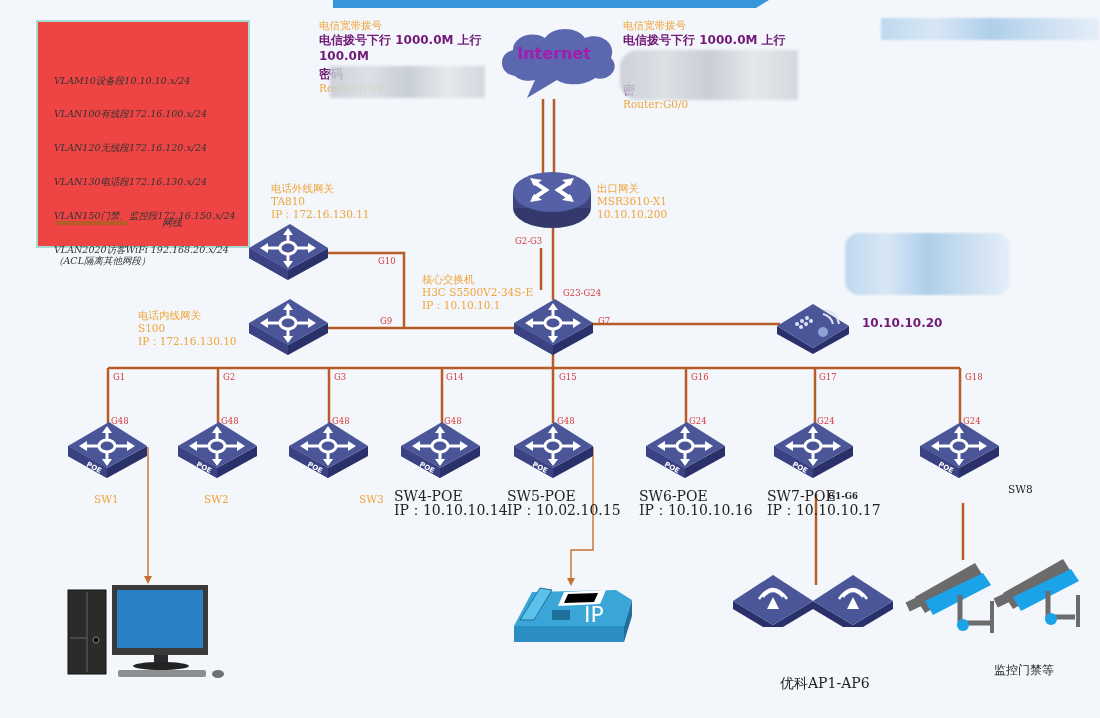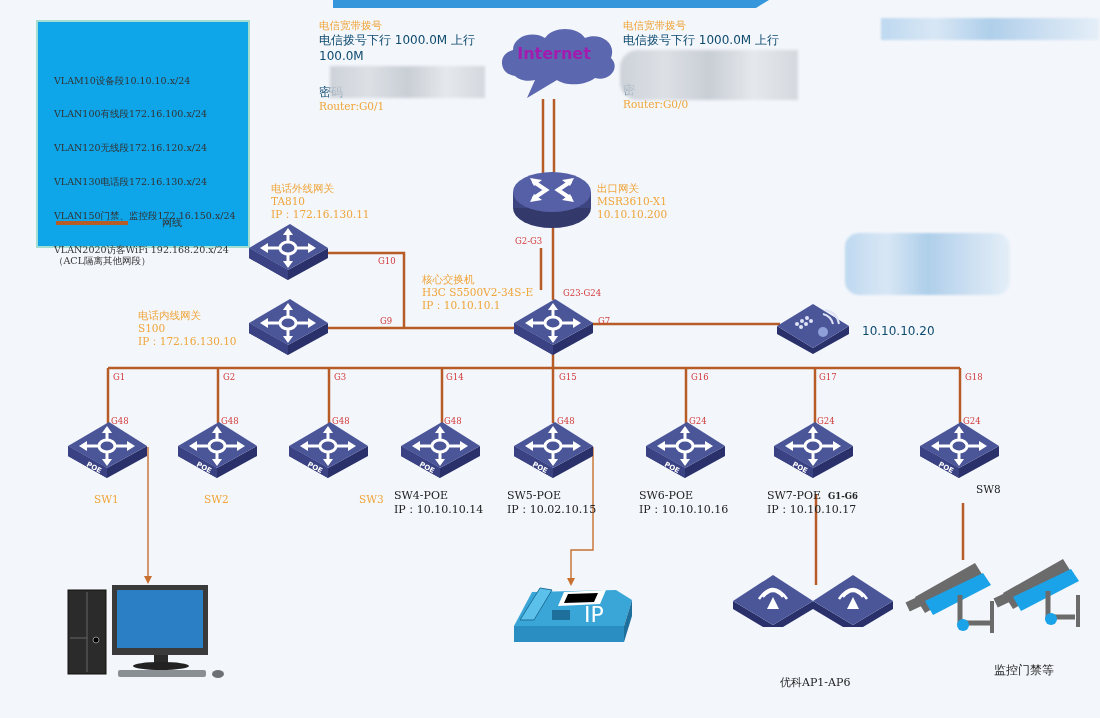--- a/index.html
+++ b/index.html
@@ -1,29 +1,29 @@
 <!DOCTYPE html>
 <html><head>
 <meta charset="utf-8">
 <style>
   html, body { margin:0; padding:0; }
   body { width:1100px; height:718px; background:#f3f6fb; position:relative; overflow:hidden;
          font-family:"DejaVu Serif", serif; }
   .abs { position:absolute; }
   .banner { left:333px; top:0; width:436px; height:8px; background:#3596db;
             clip-path: polygon(0 0, 100% 0, 97% 100%, 0 100%); }
-  .legend-box { left:36px; top:20px; width:214px; height:228px; background:#0ea5e9;
-                border:2px solid #a6ddd2; box-sizing:border-box; }
+  .legend-box { left:36px; top:20px; width:214px; height:228px; background:#ef4444;
+                border:2px solid #a6ddd2; box-sizing:border-box;font-style:italic; }
   .legend-vlans { left:16px; top:30px; font-size:9.5px; line-height:11.3px; color:#333; white-space:pre-wrap; width:190px; }
   .legend-line { left:18px; top:199px; width:72px; height:4px; background:#b75c26; }
   .legend-label { left:124px; top:194px; font-size:10px; color:#333; font-family:"DejaVu Sans", sans-serif; }
   .orange { color:#f0a53a; font-size:10.5px; line-height:13px; }
-  .black-sans { color:#0c4a6e; font-family:"DejaVu Sans", sans-serif; font-size:12px; line-height:16px; }
+  .black-sans { color:#701a75; font-family:"DejaVu Sans", sans-serif; font-size:12px; line-height:16px;font-weight:bold; }
   .port { color:#d23b3b; font-size:8.5px; }
-  .dev-label { color:#222; font-size:11px; line-height:14px; white-space:pre; }
+  .dev-label { color:#222; font-size:14px; line-height:14px; white-space:pre; }
   .sw-name { color:#f0a53a; font-size:10.5px; }
   .blur { background:linear-gradient(90deg,#c7ccd3,#d9dde2,#c2c8cf,#e3e6ea,#cfd4da); filter:blur(1.5px); opacity:.85; }
   .blur-blue { background:linear-gradient(90deg,#b9d6ef,#d6e6f5,#a8cbe9,#c8ddf1,#e3eef8); filter:blur(1.2px); opacity:.9; }
   svg { position:absolute; left:0; top:0; }
 </style>
 </head>
 <body>
 
 <div class="abs banner"></div>
 
@@ -74,21 +74,21 @@
     <div>VLAN150门禁、监控段172.16.150.x/24</div>
     <div>VLAN2020访客WiFi 192.168.20.x/24（ACL隔离其他网段）</div>
   </div>
   <div class="abs legend-line"></div>
   <div class="abs legend-label">网线</div>
 </div>
 
 <div class="abs" style="left:319px; top:19px; width:170px;">
   <div class="orange">电信宽带拨号</div>
   <div class="black-sans">电信拨号下行 1000.0M 上行 100.0M</div>
-  <div class="black-sans" style="margin-top:20px">密码</div>
+  <div class="black-sans" style="margin-top:2px">密码</div>
   <div class="orange">Router:G0/1</div>
 </div>
 <div class="abs blur" style="left:330px; top:66px; width:155px; height:32px;"></div>
 
 <div class="abs" style="left:623px; top:19px; width:170px;">
   <div class="orange">电信宽带拨号</div>
   <div class="black-sans">电信拨号下行 1000.0M 上行</div>
   <div class="black-sans" style="margin-top:34px">密</div>
   <div class="orange">Router:G0/0</div>
 </div>
@@ -207,21 +207,21 @@
         <circle cx="32" cy="22" r="2"></circle>
         <circle cx="26" cy="31" r="2"></circle>
         <circle cx="31" cy="28" r="2"></circle>
         <circle cx="36" cy="25" r="2"></circle>
       </g>
     <circle cx="48" cy="36" r="5" fill="#8fa0d8"></circle>
     <path d="M48,18 Q56,20 58,28 M50,14 Q62,16 64,28" stroke="#dfe3f5" stroke-width="2" fill="none"></path>
   </svg>
 </div>
 <div class="abs blur-blue" style="left:845px; top:233px; width:165px; height:62px; border-radius:14px;"></div>
-<div class="abs black-sans" style="left:862px; top:315px; font-size:12px;margin-top:8px;">10.10.10.20</div>
+<div class="abs black-sans" style="left:862px; top:315px; font-size:12px;">10.10.10.20</div>
 
 <div id="access-layer">
     <div class="abs" style="left: 67px; top: 420px;"><svg width="82" height="58" style="position: static;">
         <polygon points="1,26 40,48 80,26 80,36 40,58 1,36" fill="#2a316a"></polygon>
         <polygon points="1,26 40,48 40,58 1,36" fill="#3a4283"></polygon>
         <polygon points="1,26 42,2 80,26 40,48" fill="#4b5699"></polygon>
         <g stroke="#fff" stroke-width="3" fill="none">
           <line x1="16" y1="26" x2="64" y2="26"></line>
           <line x1="40" y1="10" x2="40" y2="42"></line>
         </g>
@@ -369,21 +369,21 @@
           <polygon points="12,26 20,21 20,31"></polygon>
           <polygon points="68,26 60,21 60,31"></polygon>
           <polygon points="40,6 35,13 45,13"></polygon>
           <polygon points="40,46 35,39 45,39"></polygon>
         </g>
         <ellipse cx="40" cy="26" rx="8" ry="6" fill="#4b5699" stroke="#fff" stroke-width="3"></ellipse>
         <text x="20" y="46" fill="#fff" font-size="7" font-weight="bold" font-family="DejaVu Sans, sans-serif" transform="rotate(28 20 44)">POE</text>
       </svg></div>
     <div class="abs port" style="left: 965px; top: 372px;">G18</div>
     <div class="abs port" style="left: 963px; top: 416px;">G24</div>
-    <div class="abs dev-label sw-name" style="left: 976px; top: 482px; color: rgb(34, 34, 34);"><div>SW8</div></div>
+    <div class="abs dev-label sw-name" style="left: 1008px; top: 482px; color: rgb(34, 34, 34);"><div>SW8</div></div>
   </div>
 
 <div class="abs port" style="left:828px; top:491px; color:#222; font-size:8.5px; font-weight:bold;">G1-G6</div>
 
 <div class="abs" style="left:66px; top:582px; width:162px; height:100px;">
   <svg width="162" height="100">
     <rect x="2" y="8" width="38" height="84" fill="#2b2b2b" stroke="#111"></rect>
     <line x1="21" y1="10" x2="21" y2="90" stroke="#666"></line>
     <line x1="4" y1="56" x2="21" y2="56" stroke="#666"></line>
     <circle cx="30" cy="58" r="3" fill="#000" stroke="#888"></circle>

